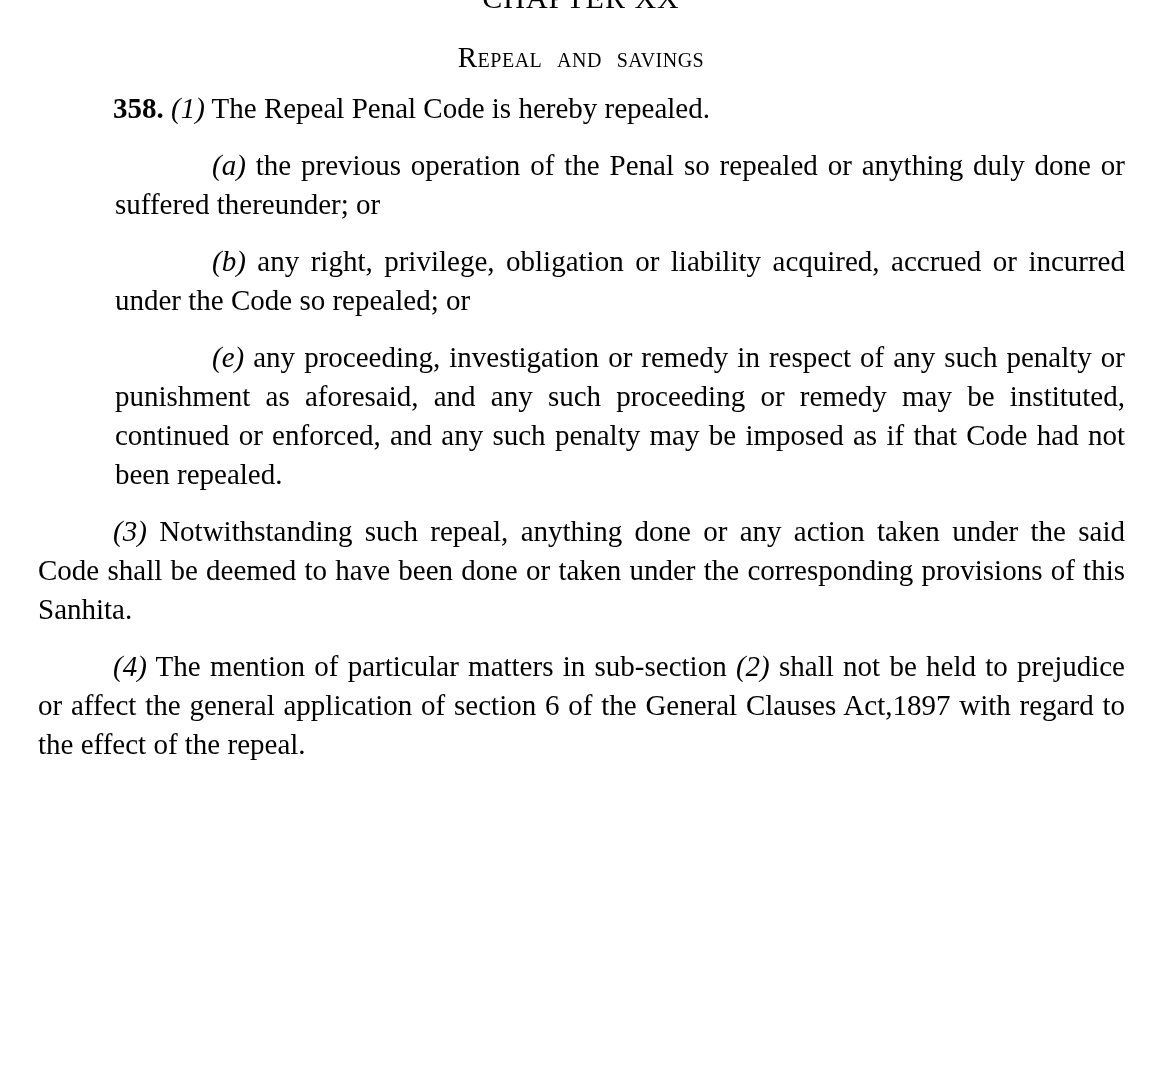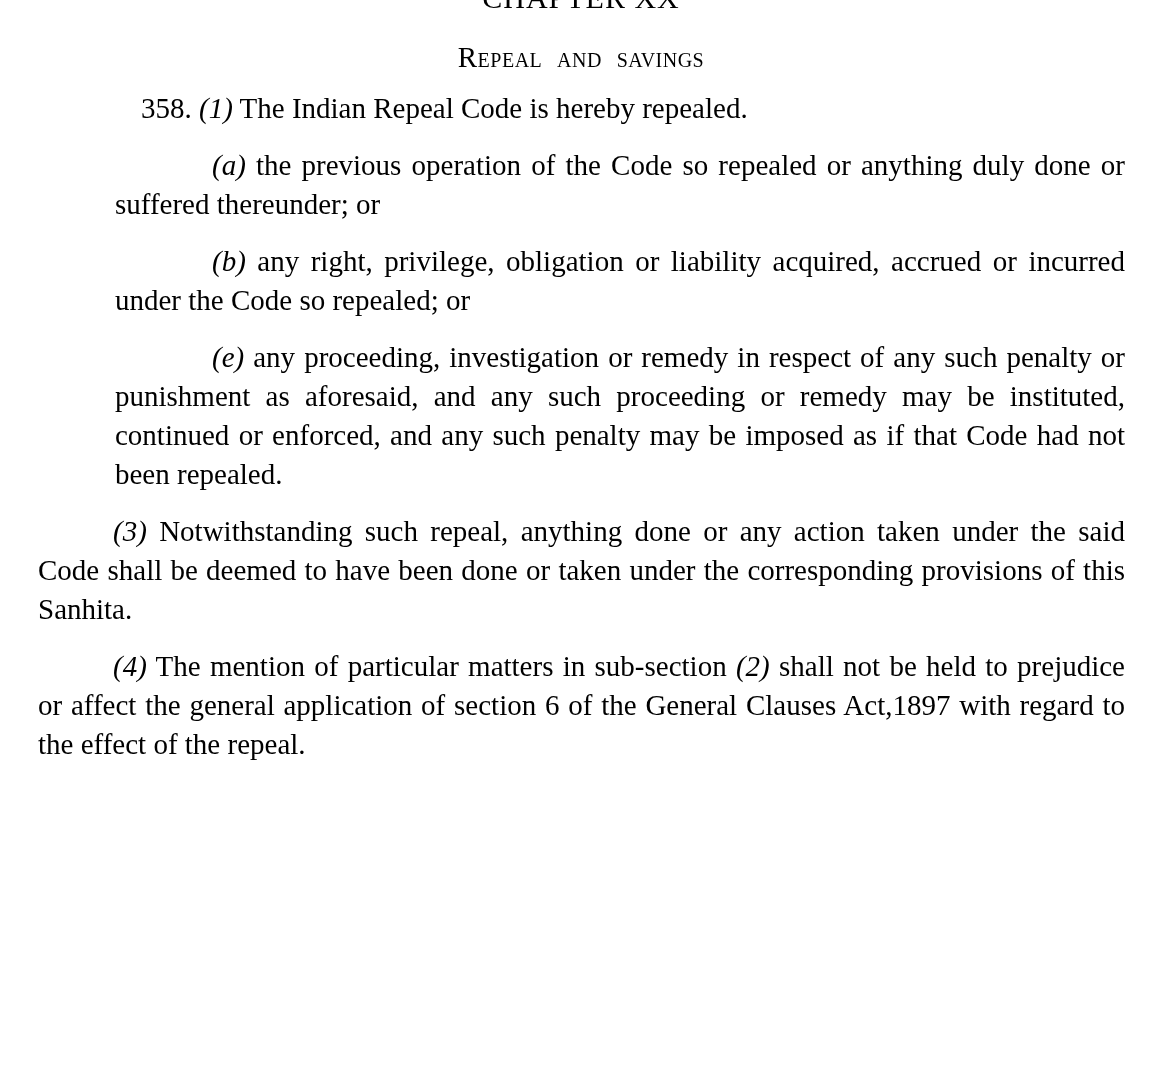--- a/index.html
+++ b/index.html
@@ -38,30 +38,30 @@
   }
   .body-text {
     margin: 16px 37px 0 38px;
     font-size: 29px;
     line-height: 39px;
     text-align: justify;
   }
   .body-text p { margin: 0 0 18px 0; }
   p.section, p.subsection { text-indent: 75px; }
   p.clause { margin-left: 77px; text-indent: 97px; }
-  .run-bold { font-weight: normal; margin-left: 28px; }
+  .run-bold { font-weight: bold; }
   .run-italic { font-style: italic; }
 </style>
 </head>
 <body>
 
 <div class="page">
   <h1 class="chapter-heading">CHAPTER XX</h1>
   <h2 class="chapter-subheading">Repeal and savings</h2>
   <main class="body-text" id="paragraphs">
-      <p class="para section"><span class="run-bold">358.</span><span class="run-italic"> (1)</span><span class="run-normal"> The Indian Repeal Code is hereby repealed.</span></p>
-      <p class="para clause"><span class="run-italic">(a)</span><span class="run-normal"> the previous operation of the Code so repealed or anything duly done or suffered thereunder; or</span></p>
+      <p class="para section"><span class="run-bold">358.</span><span class="run-italic"> (1)</span><span class="run-normal"> The Repeal Penal Code is hereby repealed.</span></p>
+      <p class="para clause"><span class="run-italic">(a)</span><span class="run-normal"> the previous operation of the Penal so repealed or anything duly done or suffered thereunder; or</span></p>
       <p class="para clause"><span class="run-italic">(b)</span><span class="run-normal"> any right, privilege, obligation or liability acquired, accrued or incurred under the Code so repealed; or</span></p>
       <p class="para clause"><span class="run-italic">(e)</span><span class="run-normal"> any proceeding, investigation or remedy in respect of any such penalty or punishment as aforesaid, and any such proceeding or remedy may be instituted, continued or enforced, and any such penalty may be imposed as if that Code had not been repealed.</span></p>
       <p class="para subsection"><span class="run-italic">(3)</span><span class="run-normal"> Notwithstanding such repeal, anything done or any action taken under the said Code shall be deemed to have been done or taken under the corresponding provisions of this Sanhita.</span></p>
       <p class="para subsection"><span class="run-italic">(4)</span><span class="run-normal"> The mention of particular matters in sub-section </span><span class="run-italic">(2)</span><span class="run-normal"> shall not be held to prejudice or affect the general application of section 6 of the General Clauses Act,1897 with regard to the effect of the repeal.</span></p>
     </main>
 </div>
 
 </body></html>

